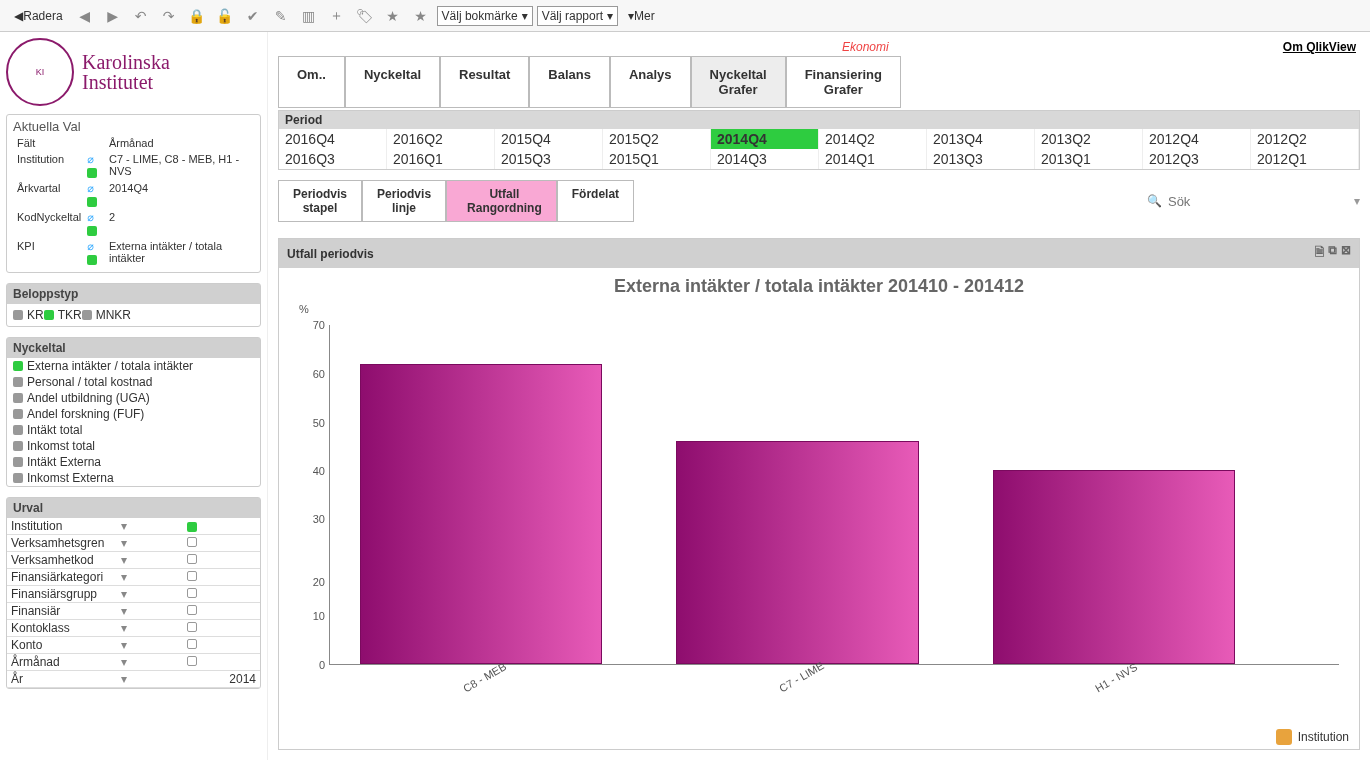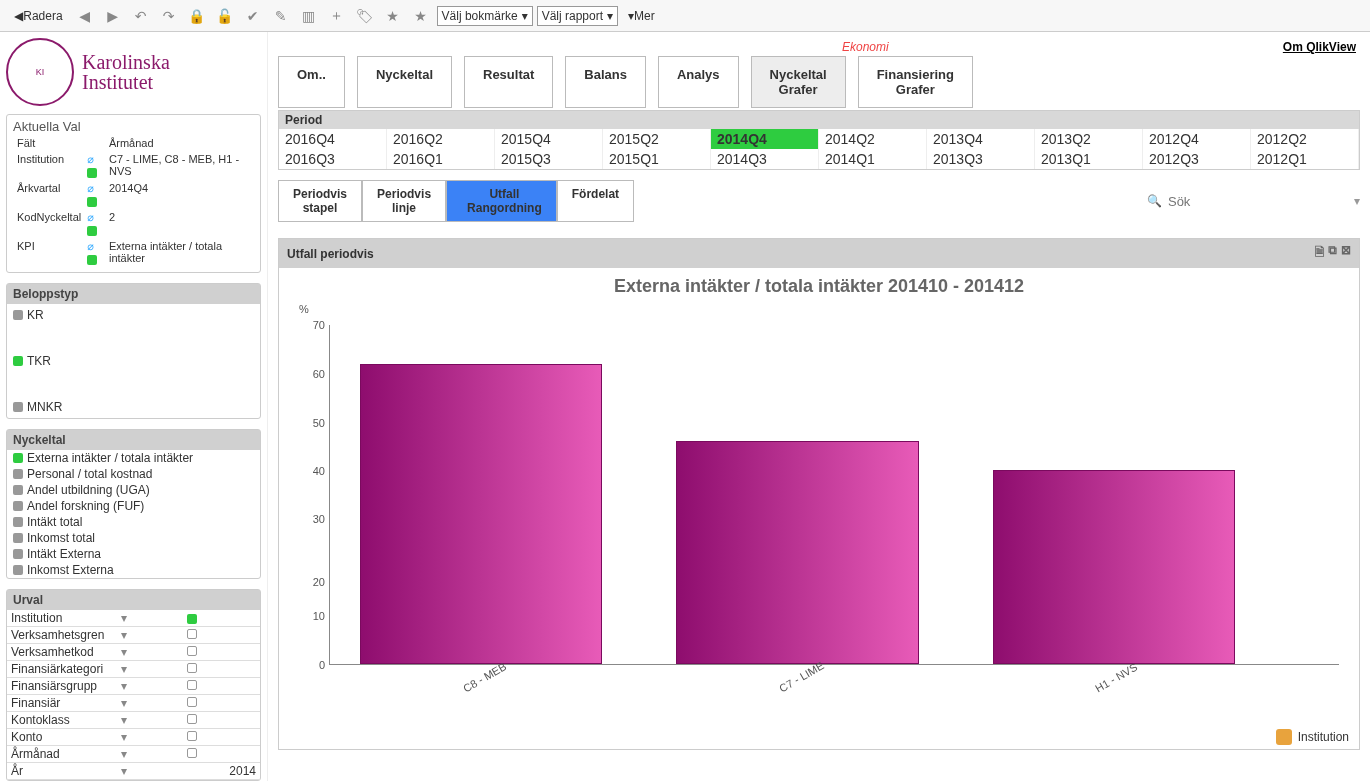--- a/index.html
+++ b/index.html
@@ -15,41 +15,41 @@
 .logo-seal { width: 68px; height: 68px; border-radius: 50%; border: 2px solid #8b1a6b; display: flex; align-items: center; justify-content: center; color: #8b1a6b; font-size: 9px; text-align: center; }
 .logo-text { font-family: Georgia, serif; color: #8b1a6b; font-size: 20px; line-height: 1; }
 .logo-text .t2 { font-weight: normal; }
 .panel { border: 1px solid #ccc; border-radius: 3px; margin-bottom: 10px; }
 .panel-header { background: #d0d0d0; padding: 3px 6px; font-weight: bold; color: #444; }
 .panel-body { padding: 4px 6px; }
 .sel-table { width: 100%; font-size: 11px; }
 .sel-table td { vertical-align: top; padding: 1px 2px; }
 .sq-green { display: inline-block; width: 10px; height: 10px; background: #2ecc40; border-radius: 2px; vertical-align: middle; }
 .sq-gray { display: inline-block; width: 10px; height: 10px; background: #999; border-radius: 2px; vertical-align: middle; }
-.opt-row { display: flex; gap: 32px; padding: 4px 6px; flex-direction: column; }
+.opt-row { display: flex; gap: 0; padding: 4px 6px; }
 .opt-item { display: inline-flex; align-items: center; gap: 4px; font-size: 12px; }
 .list-item { display: flex; align-items: center; gap: 4px; padding: 1px 6px; font-size: 12px; }
 .urval-row { display: flex; align-items: center; border-bottom: 1px solid #ddd; font-size: 12px; padding: 1px 4px; }
 .urval-row .lbl { flex: 0 0 110px; }
 .urval-row .dd { color: #888; cursor: pointer; }
 .urval-row .ck { flex: 1; text-align: center; }
 .urval-row .val { flex: 1; text-align: right; }
 .top-right { display: flex; justify-content: space-between; align-items: center; padding: 8px 4px 2px 4px; }
 .ekonomi { font-style: italic; color: #ef4444; margin-left: 560px; }
 .om-link { font-weight: bold; text-decoration: underline; color: #000; cursor: pointer; }
-.tabs { display: flex; gap: 12px; }
+.tabs { display: flex; gap: 0; }
 .tab { border: 1px solid #bbb; padding: 10px 18px; font-weight: bold; color: #333; cursor: pointer; background: #fff; text-align: center; font-size: 13px; }
 .tab.active { background: #ededed; }
 .period-section { border: 1px solid #ccc; margin-top: 2px; }
 .period-header { background: #d8d8d8; padding: 2px 6px; font-weight: bold; font-size: 12px; }
 .period-cell { padding: 2px 6px; font-size: 14px; border-right: 1px solid #eee; cursor: pointer; }
 .period-cell.sel { background: #2ecc40; font-weight: bold; }
 .subtabs { display: flex; margin-top: 10px; align-items: center; }
 .subtab { border: 1px solid #bbb; padding: 6px 14px; font-weight: bold; font-size: 12px; cursor: pointer; background: #fff; text-align: center; }
-.subtab.active { background: #3b82f6; padding-left: 20px; }
+.subtab.active { background: #f9a8d4; padding-left: 20px; }
 .search-area { margin-left: auto; display: flex; align-items: center; gap: 6px; color: #999; }
 .chart-section { border: 1px solid #ccc; margin-top: 16px; }
 .chart-header { background: #d0d0d0; padding: 4px 8px; font-weight: bold; display: flex; justify-content: space-between; align-items: center; }
 .chart-icons { display: flex; gap: 4px; color: #666; }
 .chart-title { text-align: center; font-size: 18px; color: #666; font-weight: bold; padding: 8px; }
 .chart-area { position: relative; height: 420px; padding: 10px 20px 60px 50px; }
 .y-axis { position: absolute; left: 10px; top: 10px; bottom: 60px; width: 40px; }
 .y-label { position: absolute; right: 4px; font-size: 11px; color: #555; transform: translateY(50%); }
 .y-unit { position: absolute; left: 20px; top: -2px; font-size: 11px; color: #555; }
 .plot { position: absolute; left: 50px; right: 20px; top: 20px; bottom: 60px; border-left: 1px solid #888; border-bottom: 1px solid #888; }

